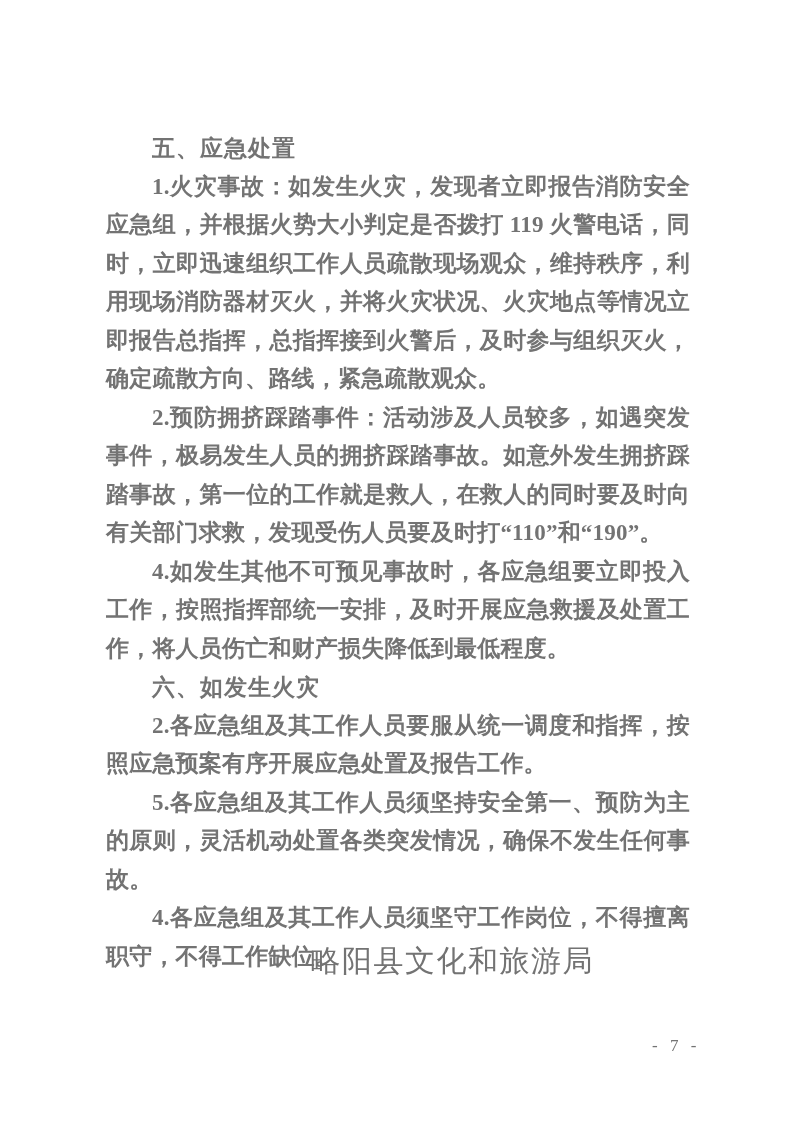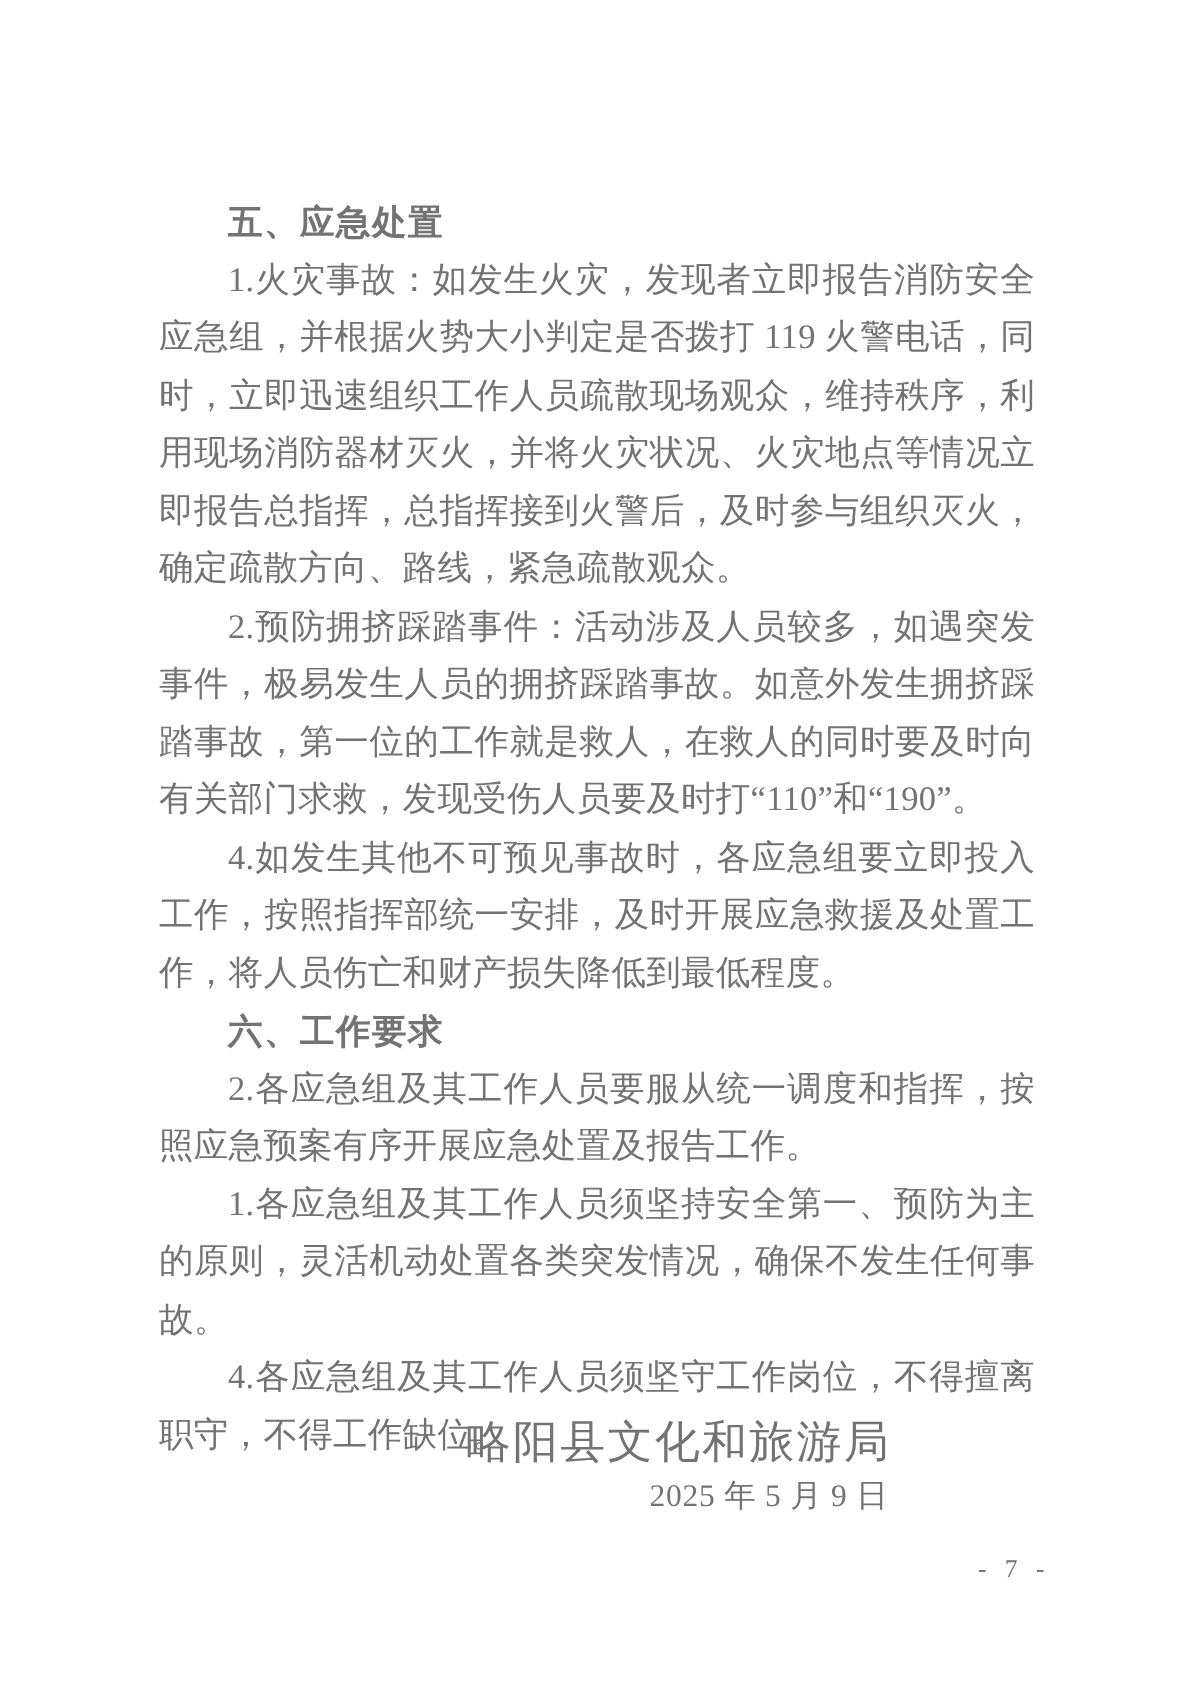--- a/index.html
+++ b/index.html
@@ -35,20 +35,21 @@
     text-indent: 2em;
     font-family: "Liberation Sans", "DejaVu Sans", sans-serif;
     letter-spacing: 1px;
     text-align: left;
   }
   .content p {
     margin: 0;
     padding: 0;
     text-indent: 2em;
     letter-spacing: 0.2px;
+    font-weight: bold;
   }
   .signature-org {
     position: absolute;
     top: 941px;
     right: 199px;
     font-size: 30px;
     letter-spacing: 1.5px;
     white-space: nowrap;
   }
   .signature-date {
@@ -75,28 +76,27 @@
 
   <div class="content">
     <h2>五、应急处置</h2>
 
     <p>1.火灾事故：如发生火灾，发现者立即报告消防安全应急组，并根据火势大小判定是否拨打 119 火警电话，同时，立即迅速组织工作人员疏散现场观众，维持秩序，利用现场消防器材灭火，并将火灾状况、火灾地点等情况立即报告总指挥，总指挥接到火警后，及时参与组织灭火，确定疏散方向、路线，紧急疏散观众。</p>
 
     <p>2.预防拥挤踩踏事件：活动涉及人员较多，如遇突发事件，极易发生人员的拥挤踩踏事故。如意外发生拥挤踩踏事故，第一位的工作就是救人，在救人的同时要及时向有关部门求救，发现受伤人员要及时打“110”和“190”。</p>
 
     <p>4.如发生其他不可预见事故时，各应急组要立即投入工作，按照指挥部统一安排，及时开展应急救援及处置工作，将人员伤亡和财产损失降低到最低程度。</p>
 
-    <h2>六、工作要求</h2>
+    <h2>六、如发生火灾</h2>
 
     <p>2.各应急组及其工作人员要服从统一调度和指挥，按照应急预案有序开展应急处置及报告工作。</p>
 
-    <p>1.各应急组及其工作人员须坚持安全第一、预防为主的原则，灵活机动处置各类突发情况，确保不发生任何事故。</p>
+    <p>5.各应急组及其工作人员须坚持安全第一、预防为主的原则，灵活机动处置各类突发情况，确保不发生任何事故。</p>
 
     <p>4.各应急组及其工作人员须坚守工作岗位，不得擅离职守，不得工作缺位。</p>
   </div>
 
   <div class="signature-org">略阳县文化和旅游局</div>
 
-  <div class="signature-date">2025 年 5 月 9 日</div>
 
   <div class="page-number">- 7 -</div>
 
 </div>
 
 </body></html>

